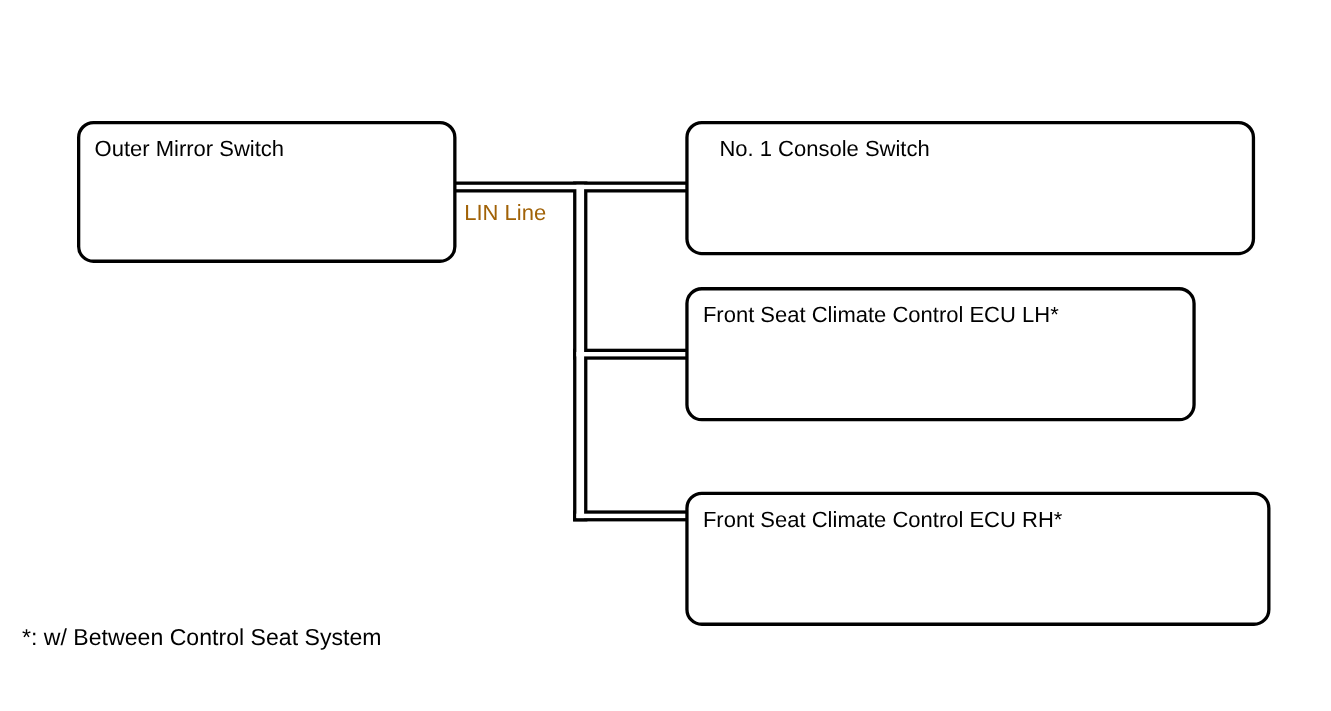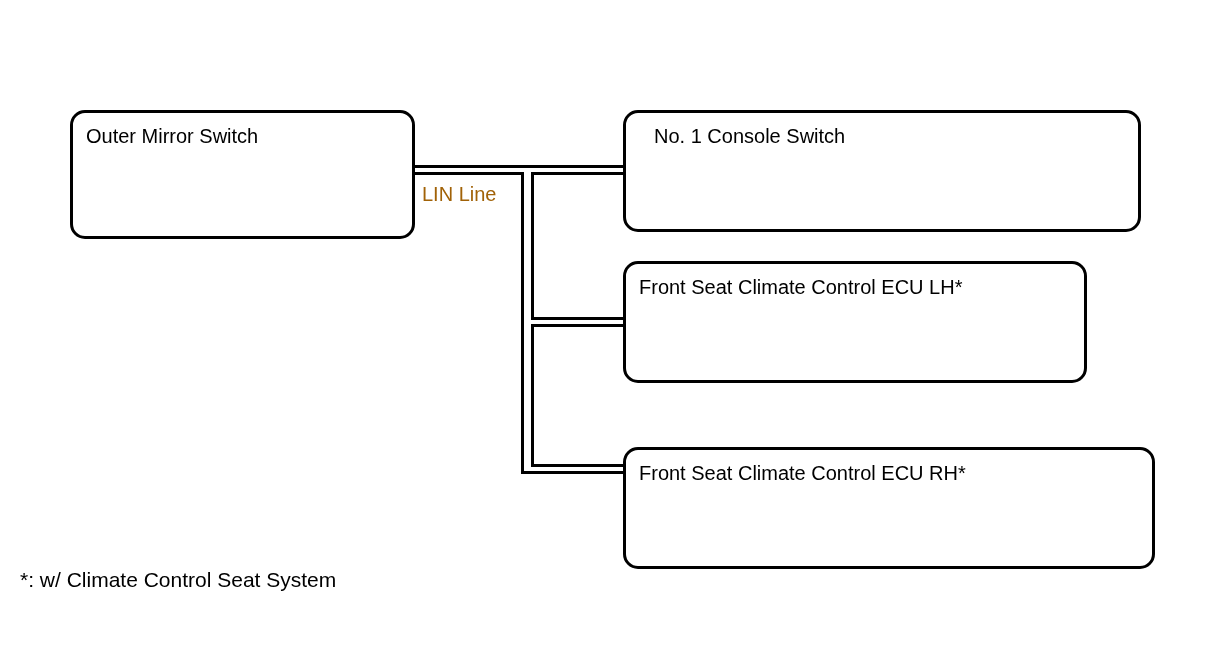--- a/index.html
+++ b/index.html
@@ -107,15 +107,15 @@
   <div class="node node-ecu-lh">
     <span class="node-label">Front Seat Climate Control ECU LH*</span>
   </div>
 
   <div class="node node-ecu-rh">
     <span class="node-label">Front Seat Climate Control ECU RH*</span>
   </div>
 
   <div class="lin-line-label">LIN Line</div>
 
-  <div class="footnote">*: w/ Climate Control Seat System</div>
+  <div class="footnote">*: w/ Between Control Seat System</div>
 
 </div>
 
 </body></html>

